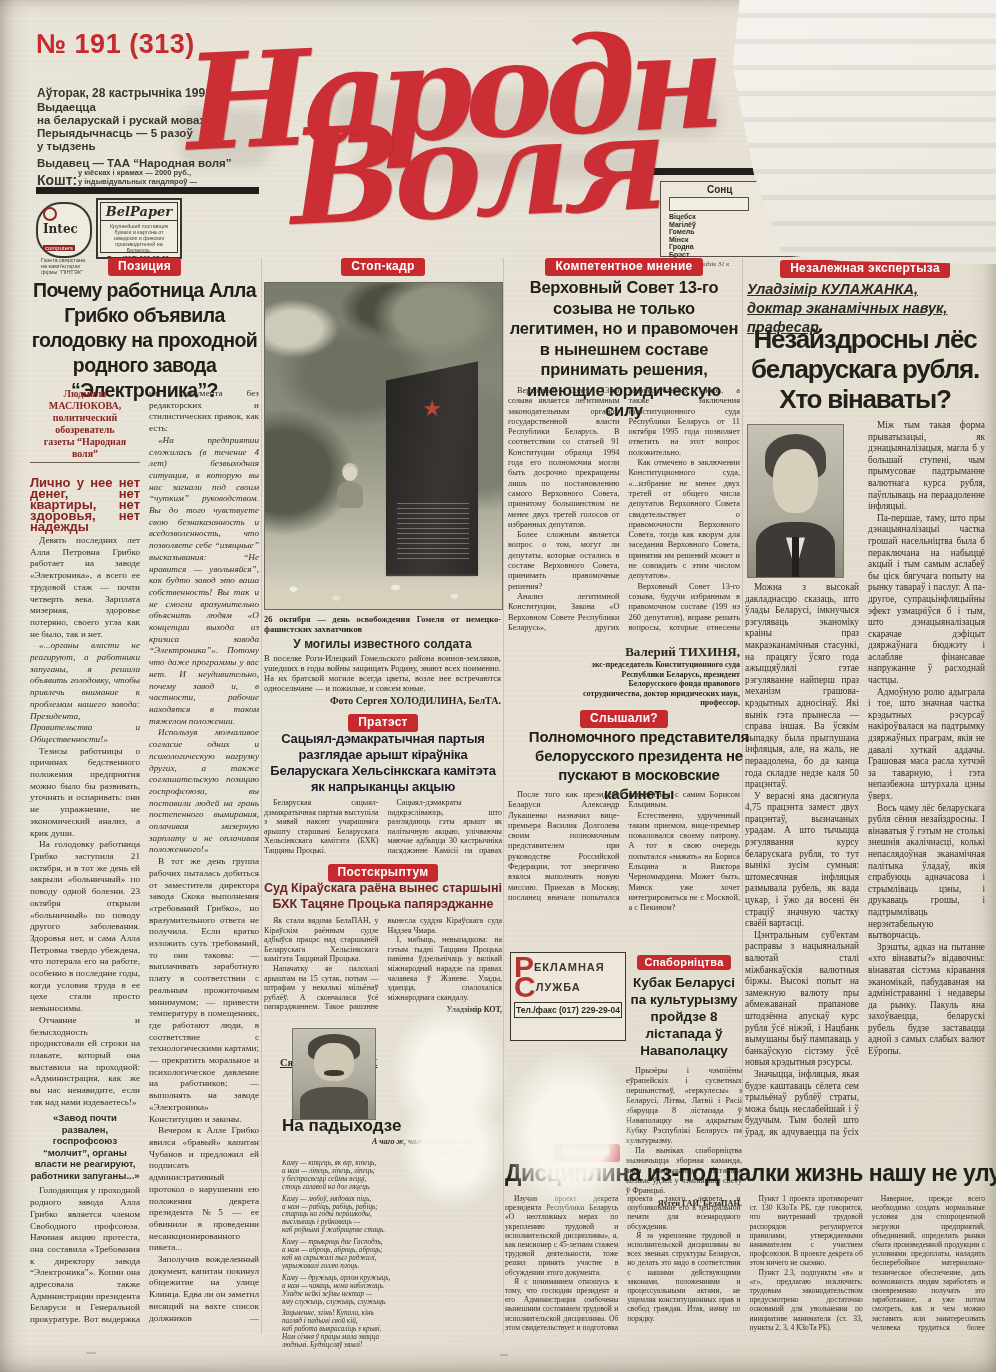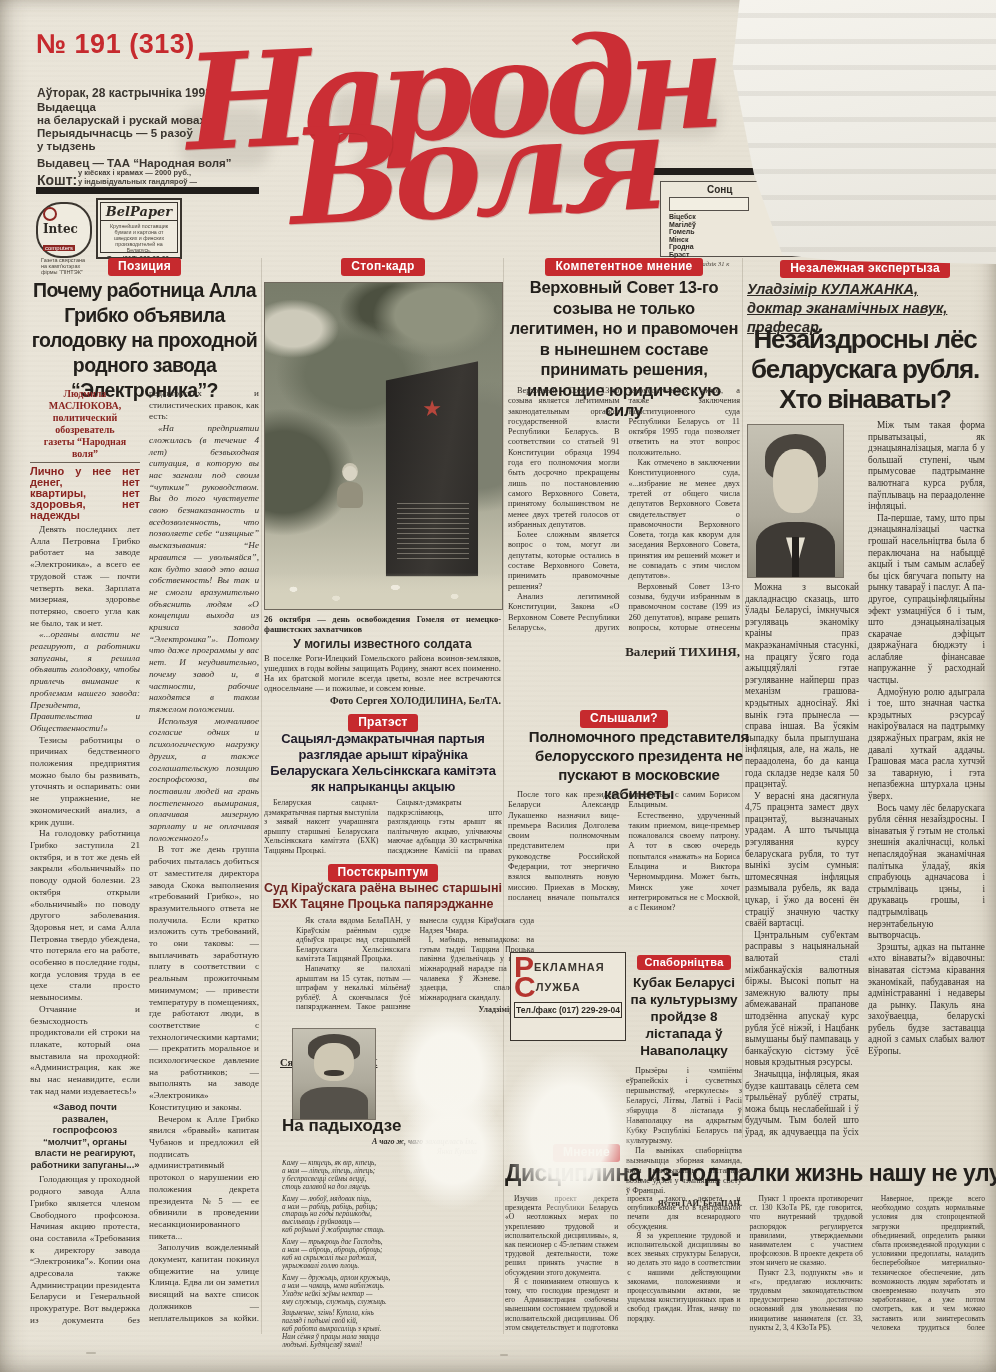--- a/index.html
+++ b/index.html
@@ -73,21 +73,21 @@
   .hl-spab{font-size:13.5px;line-height:17px;}
   
   .flow{text-align:justify;overflow:hidden;color:#312d28;}
   .flow p{margin:0;text-indent:9px;}
   .cols2{column-count:2;column-gap:9px;}
   .cols4{column-count:4;column-gap:9px;}
   .flow p.it{font-style:italic;}
   .flow p.byline{white-space:pre-line;text-indent:0;text-align:center;font-weight:bold;color:#8a2420;
     font-family:"Liberation Serif",serif;border-bottom:1px solid #6b6257;padding-bottom:2px;margin-bottom:3px;font-size:10px;line-height:12px;}
   .flow p.lead{text-indent:0;font-weight:bold;color:#8a2420;font-family:"Liberation Sans",sans-serif;
-    font-size:11px;line-height:11px;margin:2px 0 3px;}
+    font-size:13px;line-height:11px;margin:14px 0 3px;}
   .flow p.subhead{text-indent:0;text-align:center;font-weight:bold;font-family:"Liberation Sans",sans-serif;
     font-size:9.5px;line-height:11.5px;margin:4px 0;}
   .flow p.sig{text-align:right;font-weight:bold;text-indent:0;margin-top:3px;font-family:"Liberation Serif",serif;}
   .sigblock{font-weight:bold;text-align:right;color:#2c2824;}
   
   .photo{border:1px solid #6e675c;
     background:
       radial-gradient(70px 45px at 12% 14%,#cdcaba 0 40%,transparent 65%),
       radial-gradient(90px 60px at 72% 10%,#8f927e 0 45%,transparent 70%),
       radial-gradient(110px 75px at 38% 28%,#6d7260 0 45%,transparent 72%),
@@ -260,21 +260,21 @@
   <div class="abs hl hl-prat" style="left:264px;top:731px;width:238px;">Сацыял-дэмакратычная партыя разглядае арышт кіраўніка Беларускага Хельсінкскага камітэта як напрыканцы акцыю</div>
   <div class="abs flow cols2" style="left:264px;top:798px;width:238px;height:62px;font-size:8px;line-height:9.6px;">
       <p>Беларуская сацыял-дэмакратычная партыя выступіла з заявай наконт учарашняга арышту старшыні Беларускага Хельсінкскага камітэта (БХК) Таццяны Процькі.</p>
       <p>Сацыял-дэмакраты падкрэсліваюць, што разглядаюць гэты арышт як палітычную акцыю, улічваючы маючае адбыцца 30 кастрычніка пасяджэнне Камісіі па правах чалавека ААН, на якім будзе заслуханы даклад БХК.</p>
     </div>
 
   <div class="abs tagwrap" style="left:264px;top:862px;width:238px;">
     <span class="tag">Постскрыптум</span>
   </div>
   <div class="abs hl hl-post" style="left:264px;top:881px;width:238px;">Суд Кіраўскага раёна вынес старшыні БХК Тацяне Процька папярэджанне</div>
-  <div class="abs flow cols2" style="left:264px;top:916px;width:238px;height:104px;font-size:8px;line-height:9.6px;margin-left:32px;">
+  <div class="abs flow cols2" style="left:264px;top:916px;width:238px;height:104px;font-size:8px;line-height:9.6px;">
       <p>Як стала вядома БелаПАН, у Кіраўскім раённым судзе адбыўся працэс над старшынёй Беларускага Хельсінкскага камітэта Таццянай Процька.</p>
       <p>Напачатку яе палохалі арыштам на 15 сутак, потым — штрафам у некалькі мільёнаў рублёў. А скончылася ўсё папярэджаннем. Такое рашэнне вынесла суддзя Кіраўскага суда Надзея Чмара.</p>
       <p>І, мабыць, невыпадкова: на гэтым тыдні Таццяна Процька павінна ўдзельнічаць у вялікай міжнароднай нарадзе па правах чалавека ў Жэневе. Улады, здаецца, спалохаліся міжнароднага скандалу.</p>
       <p class="sig">Уладзімір КОТ,</p>
     </div>
 
   <div class="abs poetname" style="left:280px;top:1013px;">Сяргей ПАНІЗЬНІК</div>
   <div class="abs portrait" style="left:292px;top:1028px;width:82px;height:90px;">
     <div class="hair"></div>
       <div class="face"></div>
@@ -314,20 +314,21 @@
   </div>
   <div class="abs hl hl-komp" style="left:508px;top:277px;width:232px;">Верховный Совет 13-го созыва не только легитимен, но и правомочен в нынешнем составе принимать решения, имеющие юридическую силу</div>
   <div class="abs flow cols2" style="left:508px;top:386px;width:232px;height:256px;font-size:8.3px;line-height:10.3px;">
       <p>Верховный Совет 13-го созыва является легитимным законодательным органом государственной власти Республики Беларусь. В соответствии со статьей 91 Конституции образца 1994 года его полномочия могли быть досрочно прекращены лишь по постановлению самого Верховного Совета, принятому большинством не менее двух третей голосов от избранных депутатов.</p>
       <p>Более сложным является вопрос о том, могут ли депутаты, которые остались в составе Верховного Совета, принимать правомочные решения?</p>
       <p>Анализ легитимной Конституции, Закона «О Верховном Совете Республики Беларусь», других законодательных актов, а также заключения Конституционного суда Республики Беларусь от 11 октября 1995 года позволяет ответить на этот вопрос положительно.</p>
       <p>Как отмечено в заключении Конституционного суда, «...избрание не менее двух третей от общего числа депутатов Верховного Совета свидетельствует о правомочности Верховного Совета, тогда как кворум для заседания Верховного Совета, принятия им решений может и не совпадать с этим числом депутатов».</p>
       <p>Верховный Совет 13-го созыва, будучи избранным в правомочном составе (199 из 260 депутатов), вправе решать вопросы, которые отнесены только к компетенции Верховного Совета. В статье 79 Конституции прямо указано, что Верховный Совет является постоянно действующим законодательным органом государственной власти Республики Беларусь.</p>
     </div>
   <div class="abs sigblock" style="left:508px;top:644px;width:232px;font-size:13px;">Валерий ТИХИНЯ,</div>
+  <div class="abs sigblock" style="left:575px;top:660px;width:165px;font-size:8px;line-height:9.6px;text-align:right;">экс-председатель Конституционного суда Республики Беларусь, президент Белорусского фонда правового сотрудничества, доктор юридических наук, профессор.</div>
 
   <div class="abs tagwrap" style="left:508px;top:708px;width:232px;">
     <span class="tag">Слышали?</span>
   </div>
   <div class="abs hl hl-slysh" style="left:523px;top:727px;width:232px;">Полномочного представителя белорусского президента не пускают в московские кабинеты</div>
   <div class="abs flow cols2" style="left:508px;top:790px;width:232px;height:152px;font-size:8.3px;line-height:10.3px;">
       <p>После того как президент Беларуси Александр Лукашенко назначил вице-премьера Василия Долголева своим полномочным представителем при руководстве Российской Федерации, тот энергично взялся выполнять новую миссию. Приехав в Москву, посланец вначале попытался встретиться с самим Борисом Ельциным.</p>
       <p>Естественно, удрученный таким приемом, вице-премьер пожаловался своему патрону. А тот в свою очередь попытался «нажать» на Бориса Ельцина и Виктора Черномырдина. Может быть, Минск уже хочет интегрироваться не с Москвой, а с Пекином?</p>
     </div>
 

